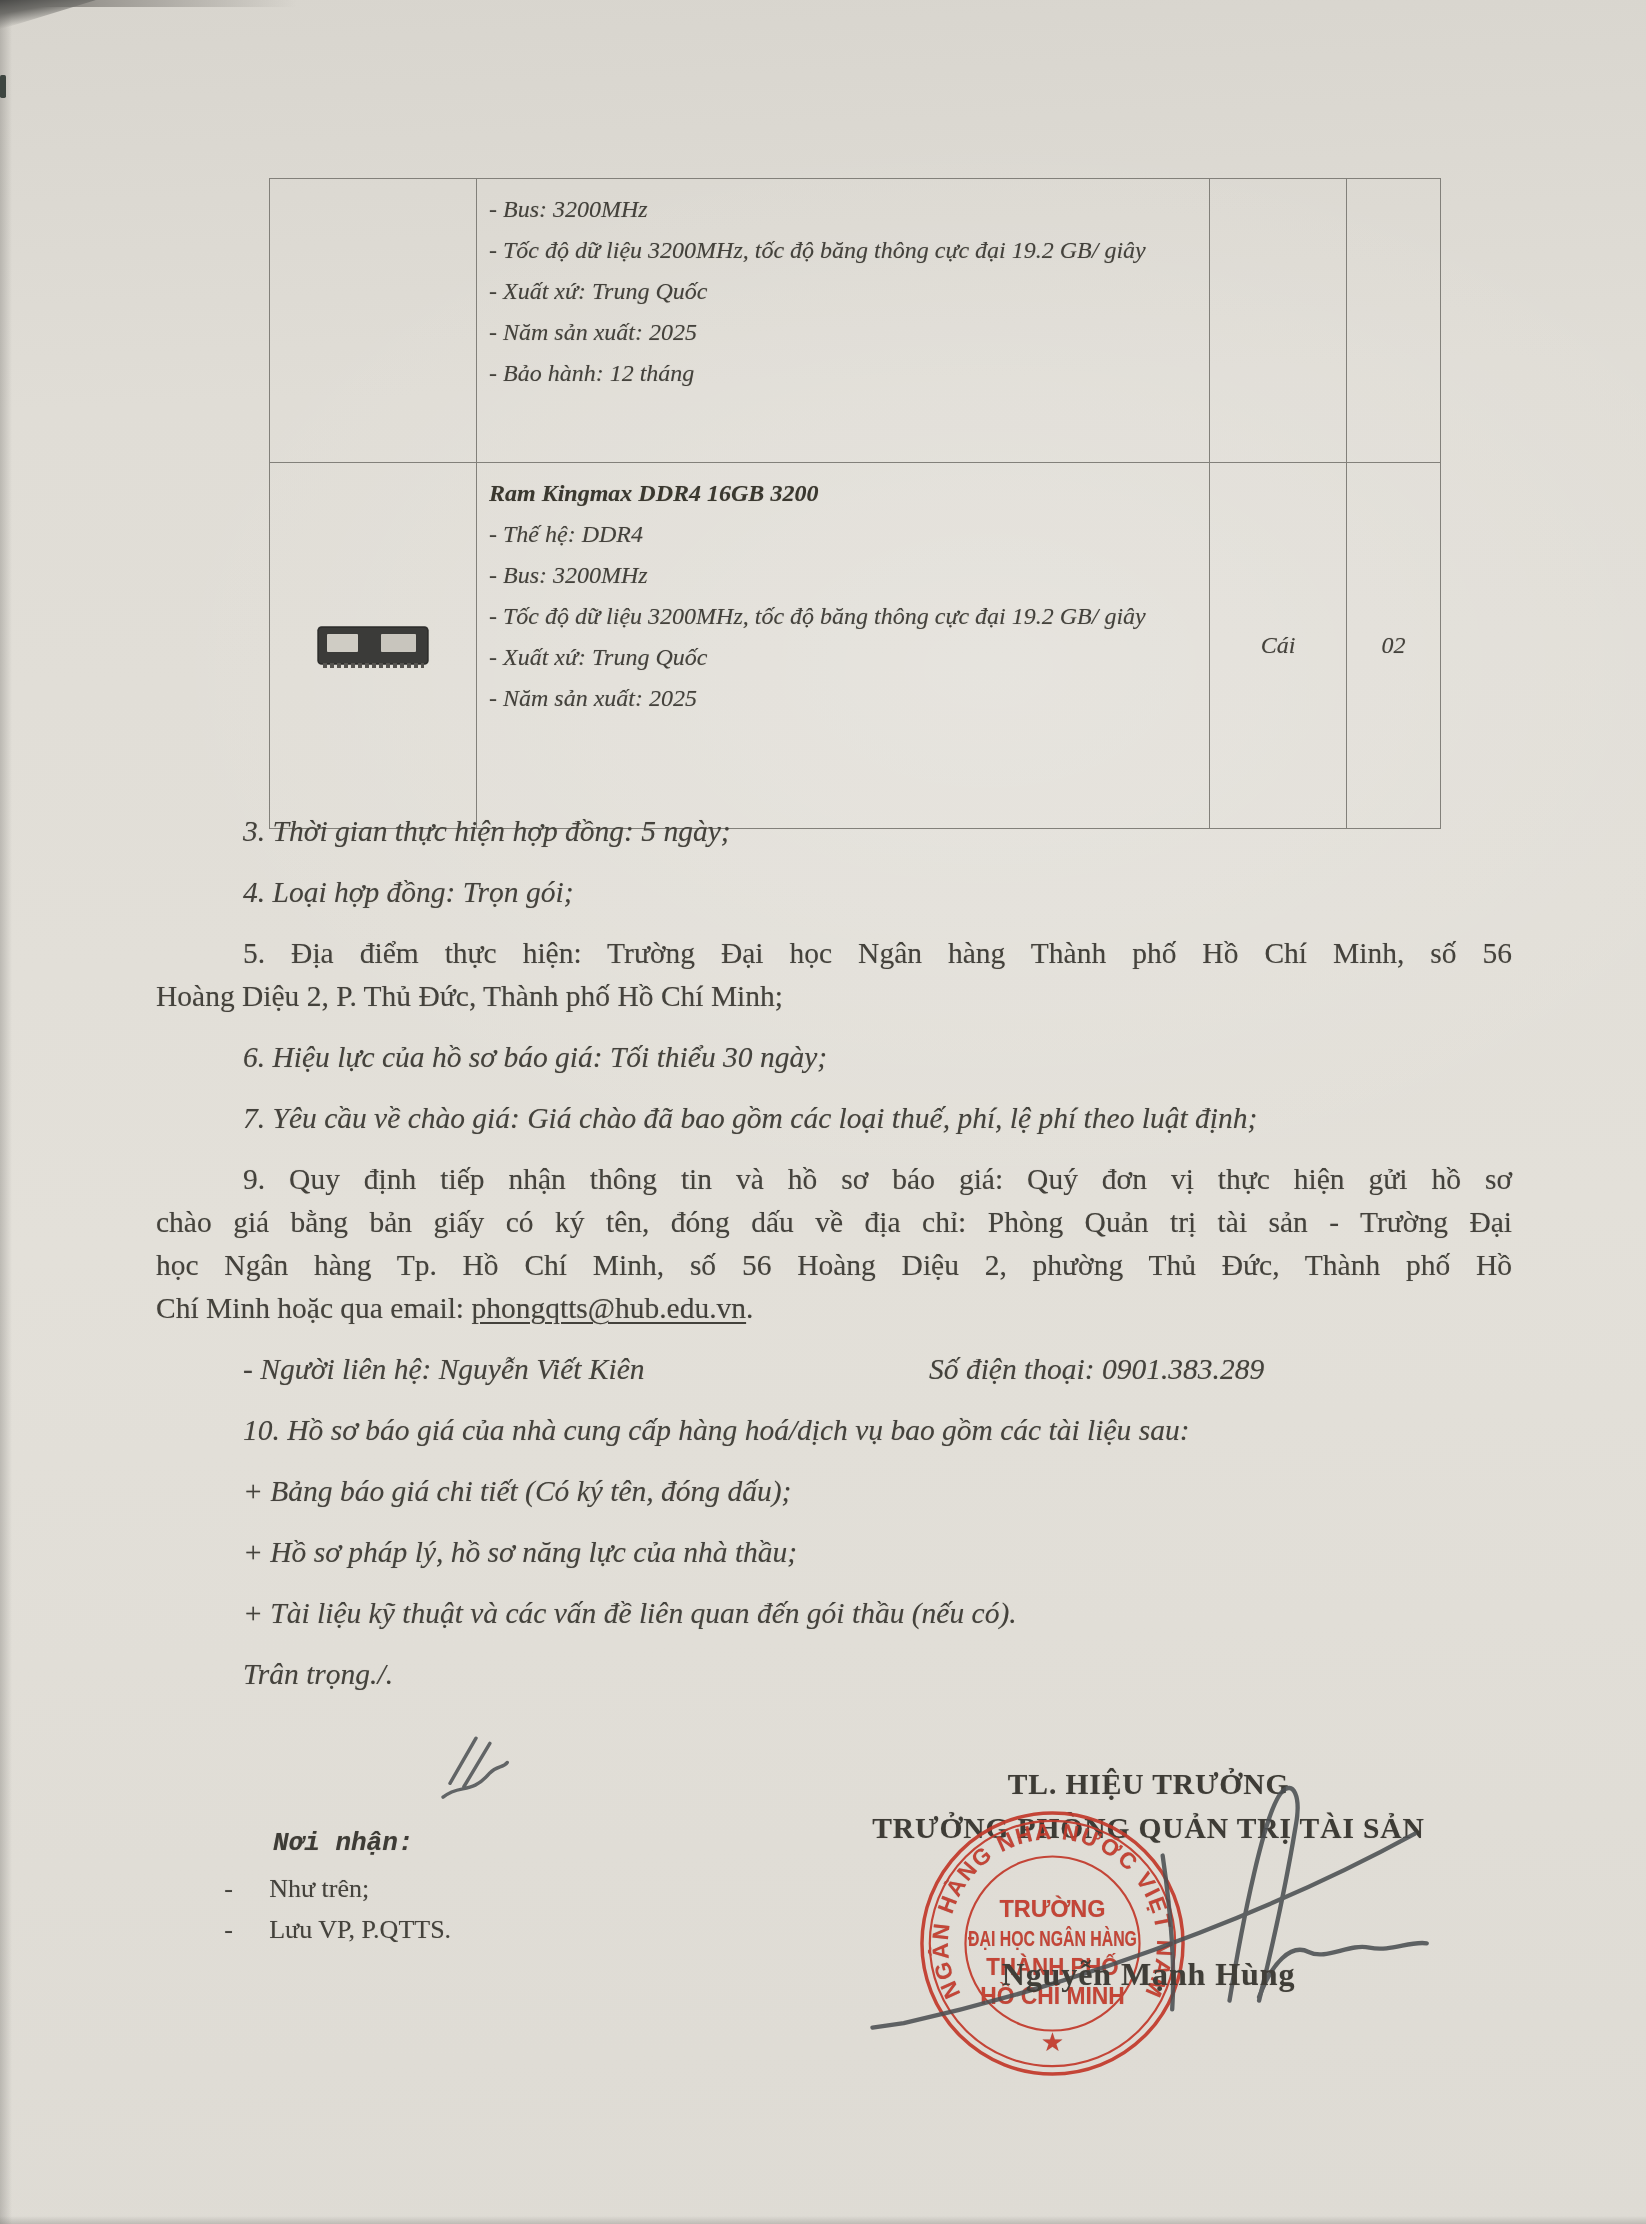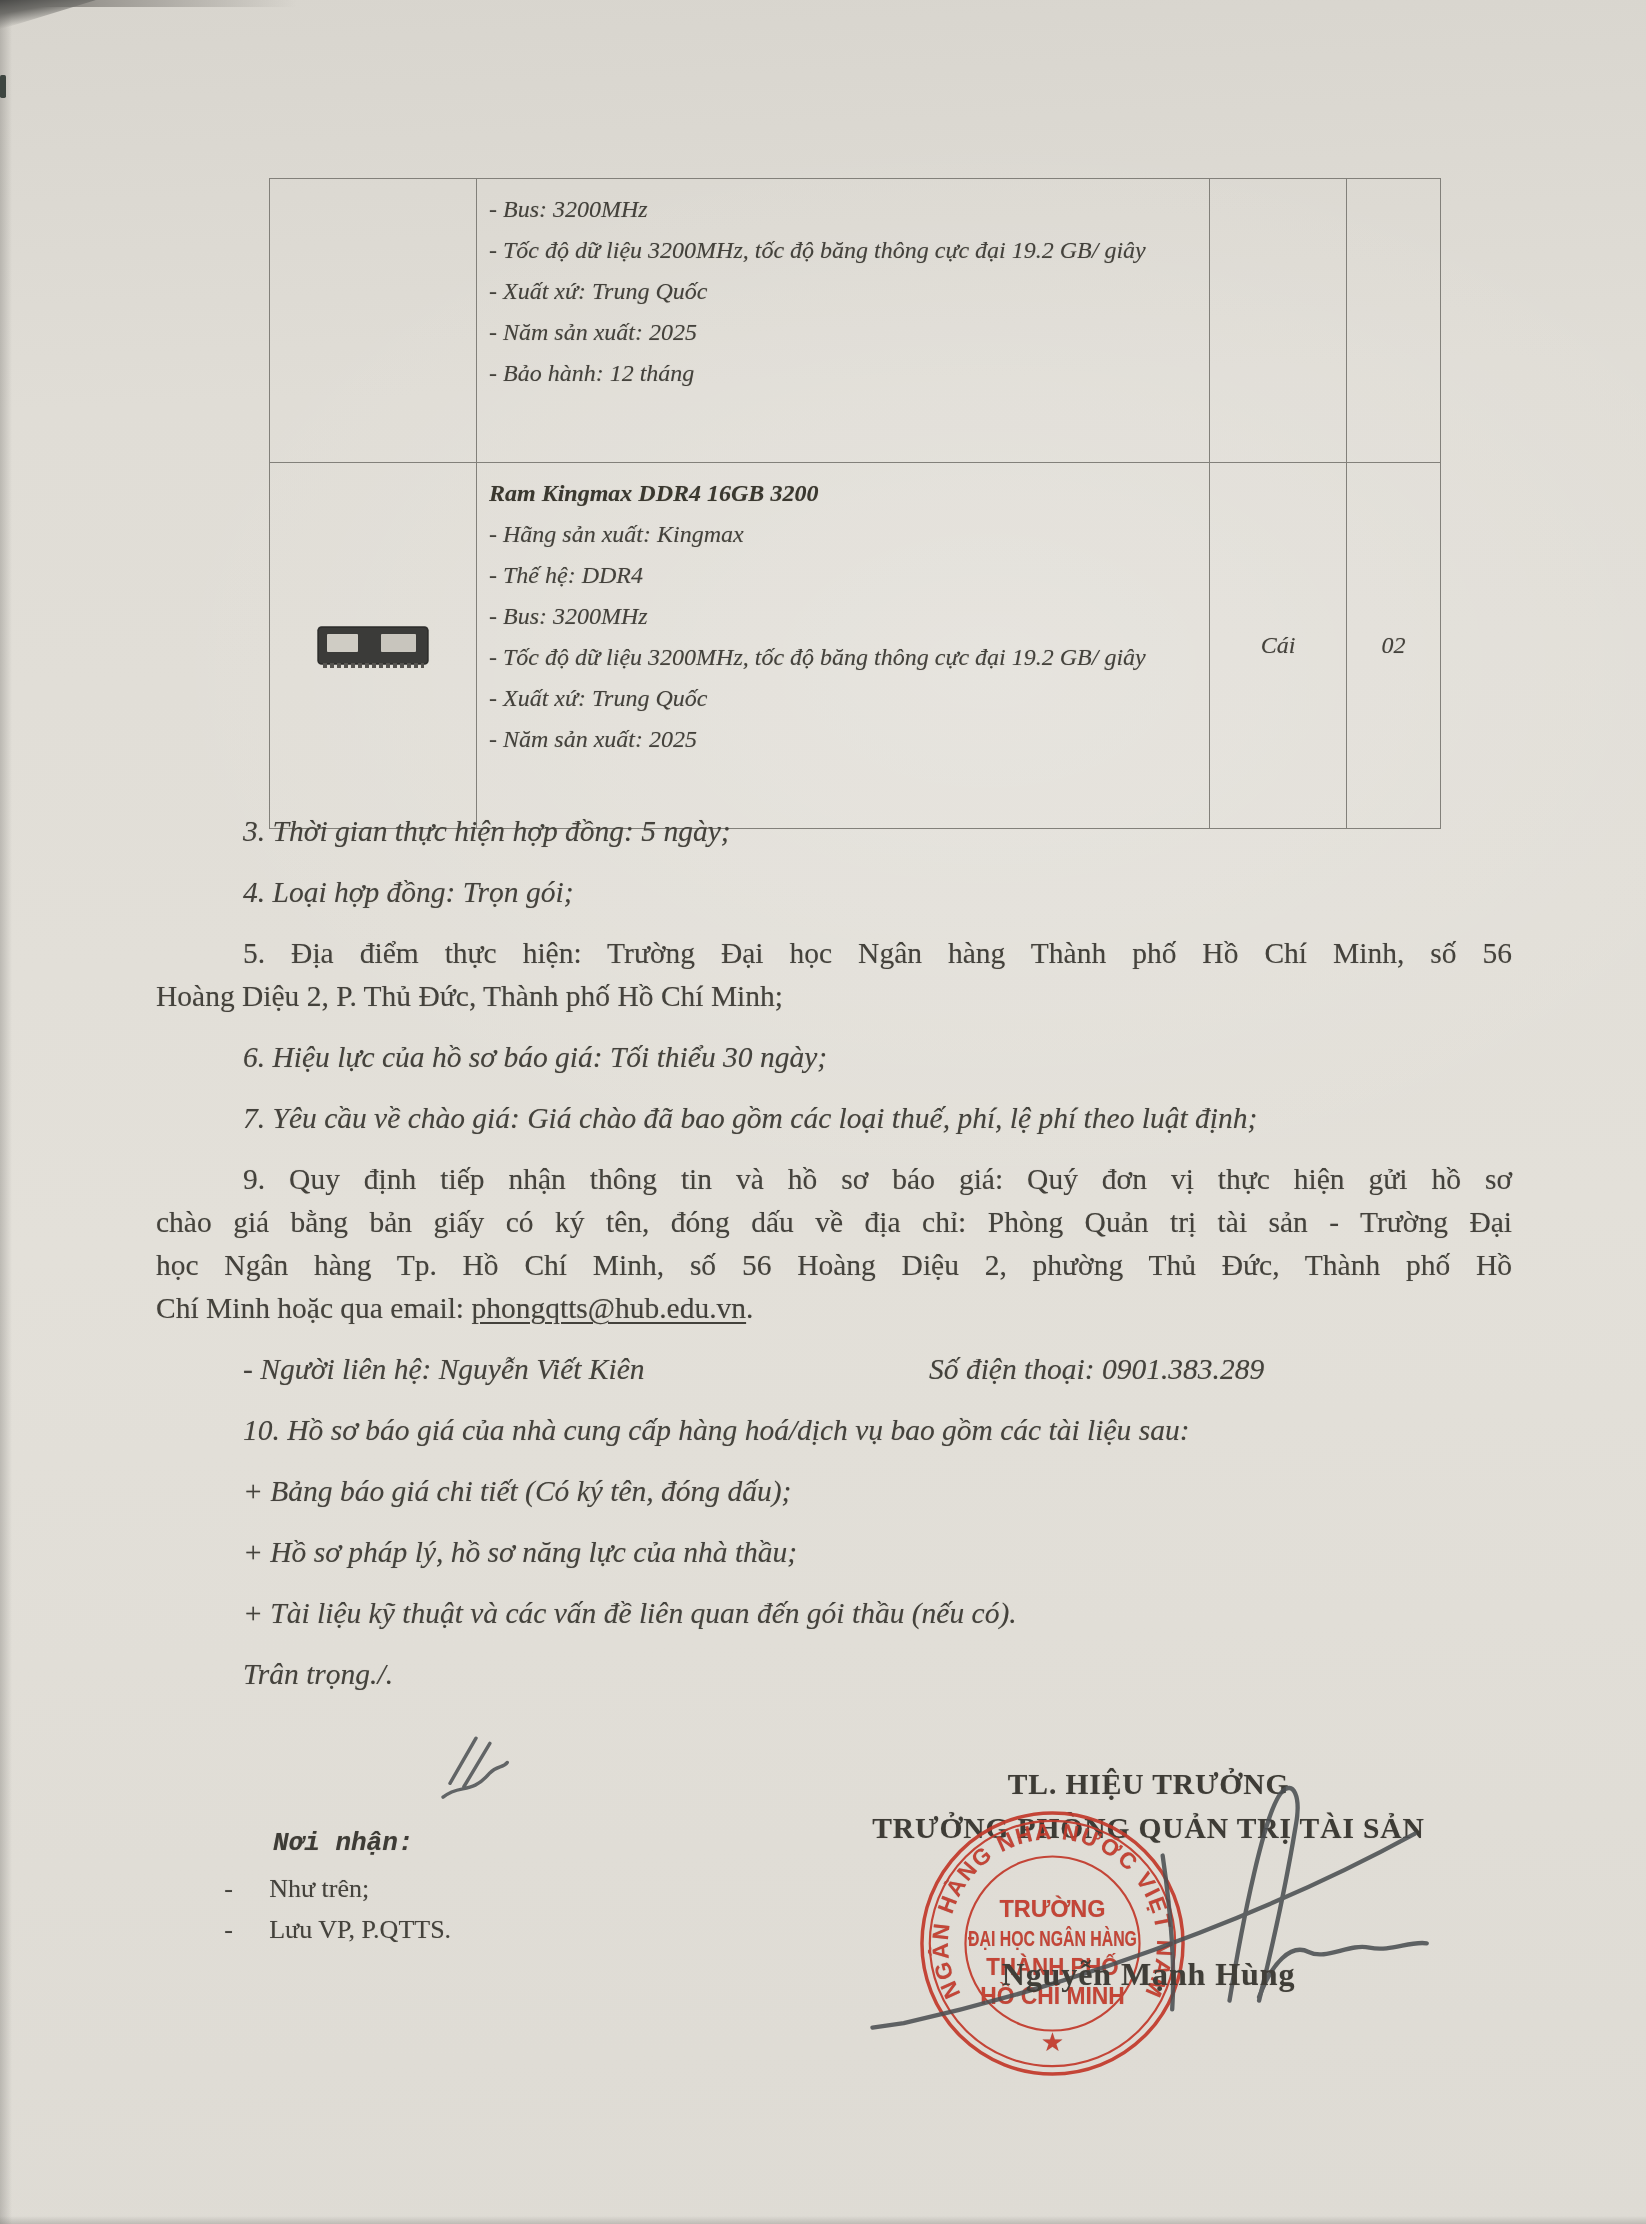--- a/index.html
+++ b/index.html
@@ -103,21 +103,20 @@
       <div class="cell c-qty"></div>
     </div>
     <div class="t-row row2">
       <div class="cell c-img">
         <div class="ram">
             <div class="pins"></div>
           </div>
       </div>
       <div class="cell c-desc">
         <div class="p-title">Ram Kingmax DDR4 16GB 3200</div>
-        <div class="spec">- Hãng sản xuất: Kingmax</div>
         <div class="spec">- Thế hệ: DDR4</div>
         <div class="spec">- Bus: 3200MHz</div>
         <div class="spec">- Tốc độ dữ liệu 3200MHz, tốc độ băng thông cực đại 19.2 GB/ giây</div>
         <div class="spec">- Xuất xứ: Trung Quốc</div>
         <div class="spec">- Năm sản xuất: 2025</div>
       </div>
       <div class="cell c-unit">Cái</div>
       <div class="cell c-qty">02</div>
     </div>
   </div>

